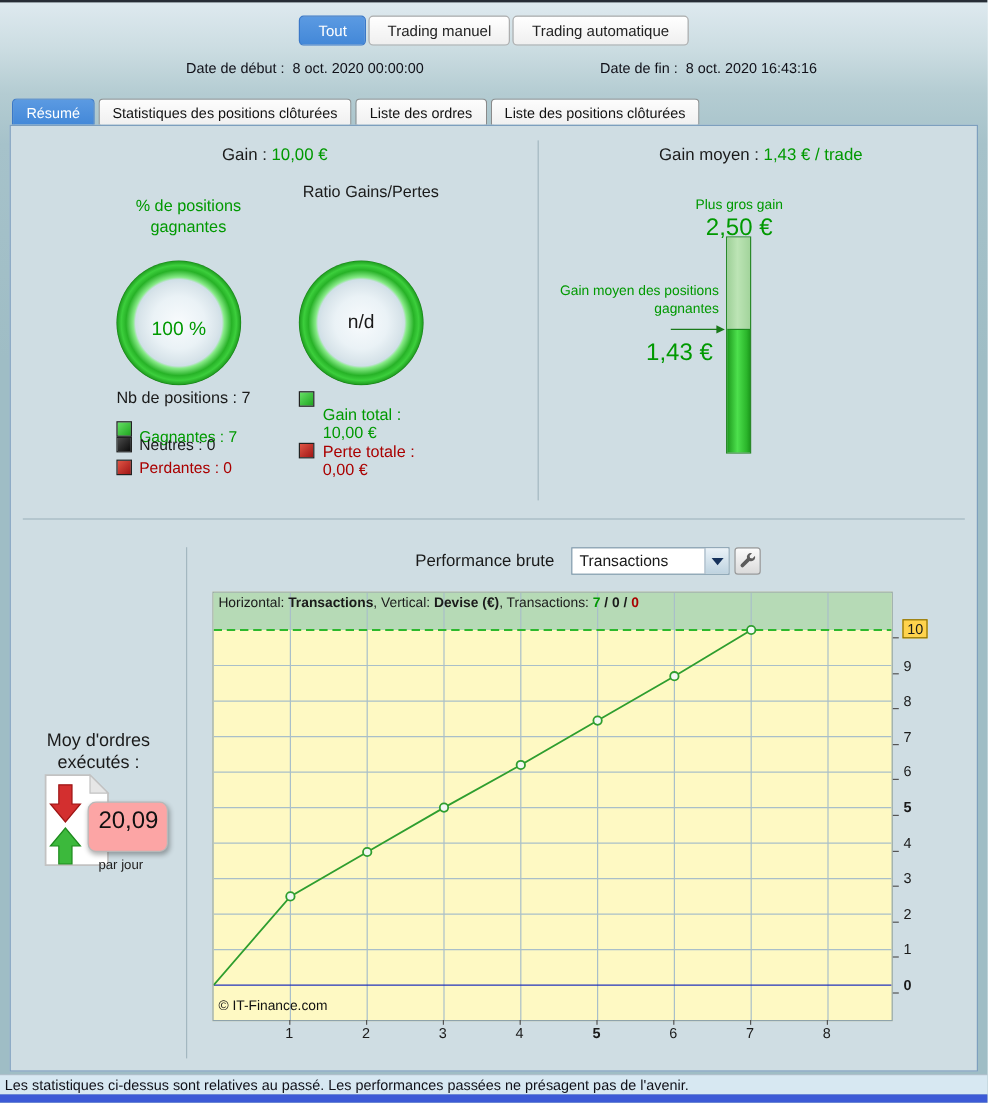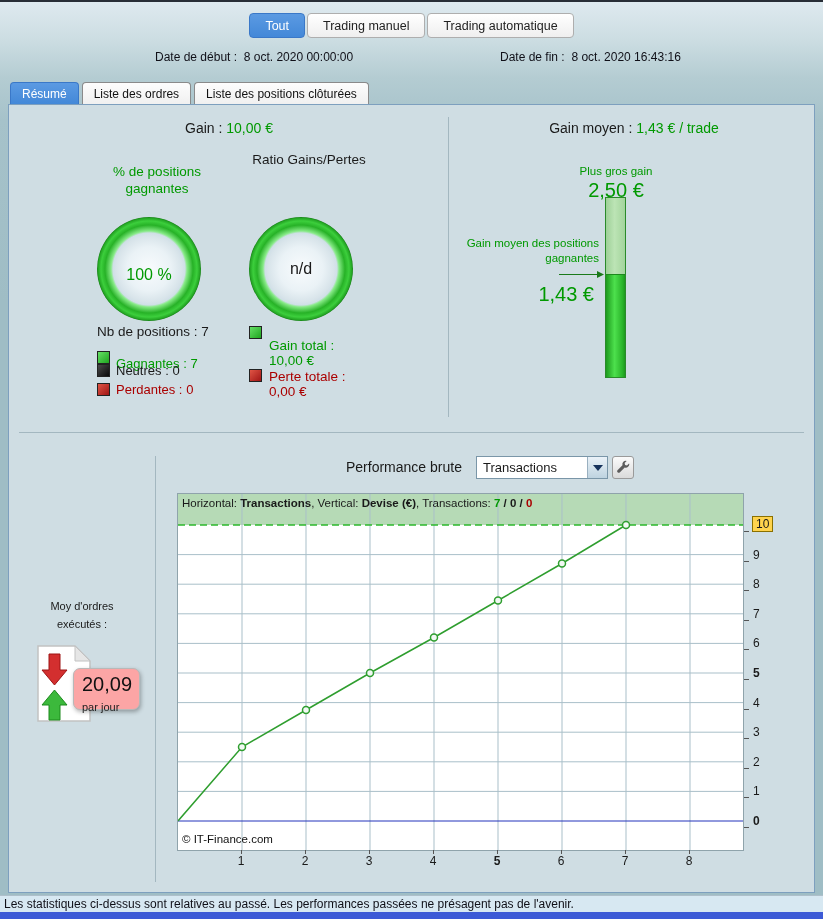--- a/index.html
+++ b/index.html
@@ -60,21 +60,21 @@
   .dd-text{flex:1;padding-left:6px;}
   .dd-btn{width:19px;align-self:stretch;background:linear-gradient(#eaf2f8,#bed3e0);border-left:1px solid #9ab0c0;
     display:flex;align-items:center;justify-content:center;}
   .dd-caret{width:0;height:0;border-left:5px solid transparent;border-right:5px solid transparent;border-top:6px solid #16325c;}
   #wrench-btn{position:absolute;left:603px;top:351px;width:22px;height:23px;box-sizing:border-box;
     background:linear-gradient(#fbfbfb,#dadada);border:1px solid #9a9a9a;border-radius:3px;
     display:flex;align-items:center;justify-content:center;}
 
   
   #chart{position:absolute;left:168px;top:388px;width:565px;height:356px;box-sizing:content-box;
-    background:#ffffff;border:1px solid #8fa3ab;}
+    background:#fef9c3;border:1px solid #8fa3ab;}
   #chart-band{position:absolute;left:0;top:0;width:100%;height:31px;background:#b6dab6;}
   #chart-info{position:absolute;left:4px;top:3px;font-size:11.5px;white-space:nowrap;color:#1a1a1a;}
   #chart-svg-wrap{position:absolute;left:0;top:0;width:565px;height:356px;}
   #chart-copyright{position:absolute;left:4px;bottom:5px;font-size:11.5px;color:#101010;}
   #y-axis{position:absolute;left:735px;top:388px;width:42px;height:364px;font-size:12px;}
   .ytick{position:absolute;left:0;height:16px;display:flex;align-items:flex-end;}
   .ytick .dash{width:5px;height:1px;background:#555;margin-right:3px;}
   .ytick .lbl{padding:0 1px;}
   .ytick.hl .lbl{background:#ffd34d;border:1px solid #8a7000;padding:0 3px;}
   #x-axis{position:absolute;left:168px;top:746px;width:565px;height:18px;font-size:12px;}
@@ -105,20 +105,21 @@
     <span>Date de début :</span>&nbsp;
     <span>8 oct. 2020 00:00:00</span>
   </div>
   <div class="date-text" style="left:500px;">
     <span>Date de fin :</span>&nbsp;
     <span>8 oct. 2020 16:43:16</span>
   </div>
 
   <div id="tabs">
     <div class="tab active">Résumé</div>
+    <div class="tab">Statistiques des positions clôturées</div>
     <div class="tab">Liste des ordres</div>
     <div class="tab">Liste des positions clôturées</div>
   </div>
 
   <div id="panel">
 
     <div class="abs center" style="left:0;top:15px;width:440px;font-size:14px;">
       <span>Gain :</span>
       <span class="green">10,00 €</span>
     </div>
@@ -186,35 +187,35 @@
 
     <div class="abs green" style="left:430px;top:119px;width:160px;font-size:11.5px;line-height:15px;text-align:right;">Gain moyen des positions gagnantes</div>
     <div class="abs green" style="left:430px;top:166px;width:155px;font-size:20px;text-align:right;">1,43 €</div>
     <svg class="abs" style="left:548px;top:163px;" width="48" height="13">
       <line x1="2" y1="6.5" x2="41" y2="6.5" stroke="#1a7a1a" stroke-width="1"></line>
       <polygon points="47,6.5 40,3 40,10" fill="#1a7a1a"></polygon>
     </svg>
 
     <div class="divider abs" style="left:10px;top:327px;width:785px;height:1px;"></div>
 
-    <div class="abs center" style="left:6px;top:492px;width:134px;font-size:11px;line-height:18px;">
+    <div class="abs center" style="left:6px;top:504px;width:134px;font-size:15px;line-height:18px;">
       <div>Moy d'ordres</div>
       <div>exécutés :</div>
     </div>
 
     <svg class="abs" style="left:25px;top:539px;" width="60" height="80">
       <path d="M4 2 H41 L56 17 V77 H4 Z" fill="#ffffff" stroke="#c2c2c2" stroke-width="1.5"></path>
       <path d="M41 2 L41 17 H56 Z" fill="#e6e6e6" stroke="#c2c2c2" stroke-width="1"></path>
       <polygon points="15,10 26,10 26,26 33,26 20.5,41 8,26 15,26" fill="#d32f2f" stroke="#9e1515" stroke-width="1"></polygon>
       <polygon points="20.5,46 33,61 26,61 26,76 15,76 15,61 8,61" fill="#3cb93c" stroke="#1d8a1d" stroke-width="1"></polygon>
     </svg>
 
     <div id="orders-box">
       <div style="font-size:20px;color:#111;">20,09</div>
-      <div style="font-size:11px;color:#222;margin-top:5px;">par jour</div>
+      <div style="font-size:11px;color:#222;margin-top:19px;">par jour</div>
     </div>
 
     <div class="divider abs" style="left:146px;top:351px;width:1px;height:426px;"></div>
 
     <div id="perf-label">Performance brute</div>
     <div id="dropdown">
       <span class="dd-text">Transactions</span>
       <span class="dd-btn">
         <span class="dd-caret"></span>
       </span>

